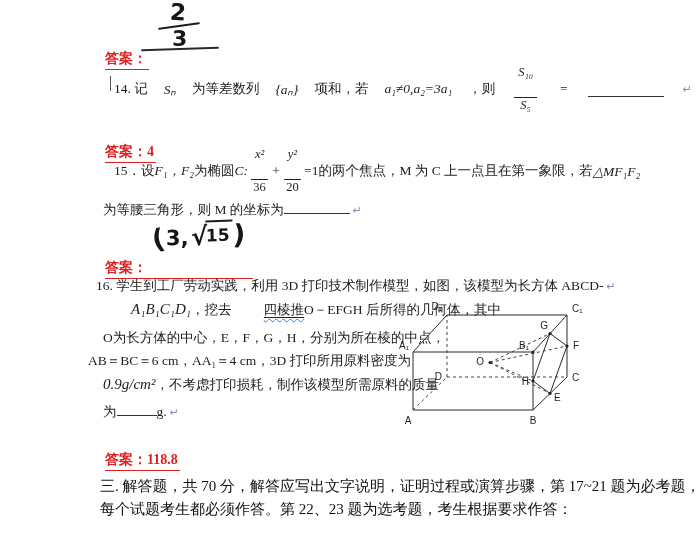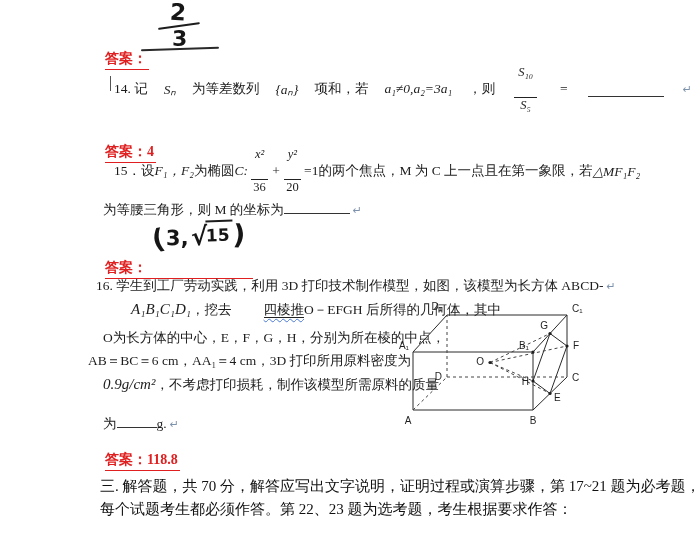--- a/index.html
+++ b/index.html
@@ -124,21 +124,21 @@
   </div>
   <div class="abs txt" style="left:103px;top:329px;">
     <span>O为长方体的中心，E，F，G，H，分别为所在棱的中点，</span>
   </div>
   <div class="abs txt" style="left:88px;top:352px;">
     <span>AB＝BC＝6 cm，AA₁＝4 cm，3D 打印所用原料密度为</span>
   </div>
   <div class="abs txt" style="left:103px;top:376px;">
     <span class="mi" style="font-size:15px;">0.9g/cm²</span><span>，不考虑打印损耗，制作该模型所需原料的质量</span>
   </div>
-  <div class="abs txt" style="left:103px;top:401px;margin-top:12px;">
+  <div class="abs txt" style="left:103px;top:401px;">
     <span>为</span><span class="blank" style="width:40px;"></span><span>g.</span><span class="pilcrow">↵</span>
   </div>
 
   <svg class="abs" style="left:396px;top:291px;" width="210" height="140" viewBox="0 0 210 140">
 
     <g stroke="#2a2a2a" stroke-width="1" fill="none">
       <path d="M17,119 L137,119"></path>
       <path d="M17,119 L17,61"></path>
       <path d="M137,119 L137,61"></path>
       <path d="M17,61 L137,61"></path>

